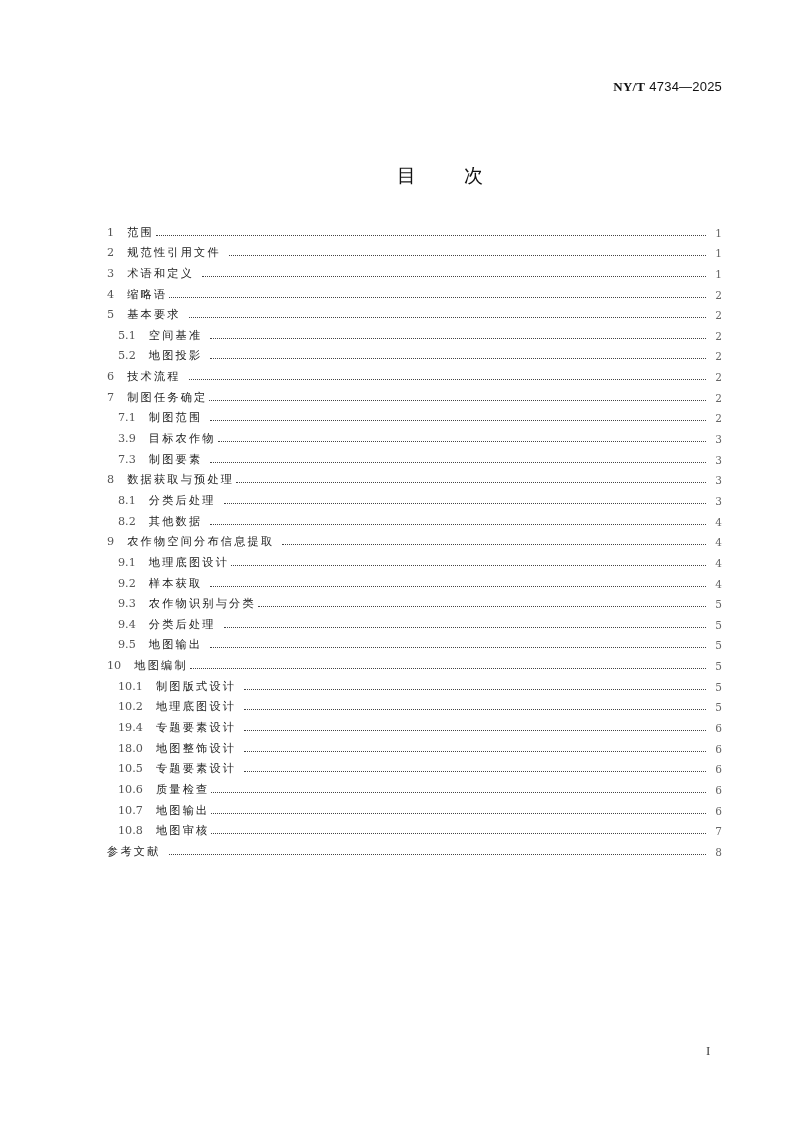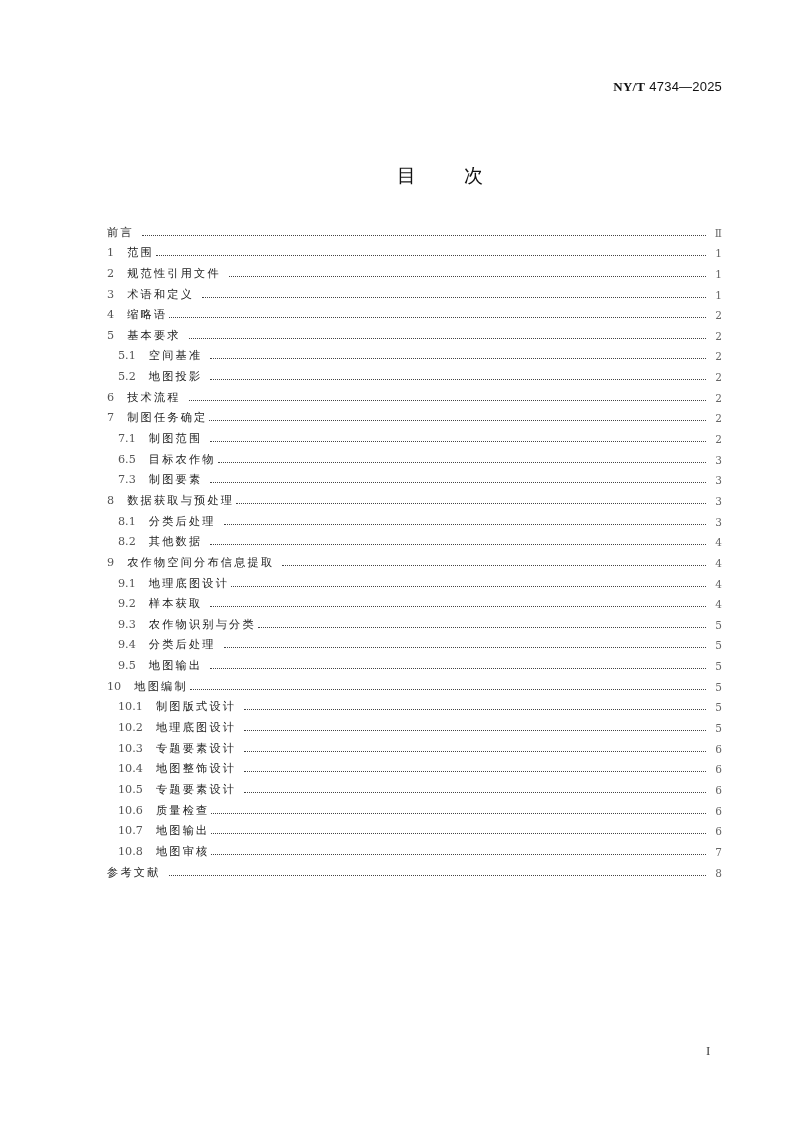--- a/index.html
+++ b/index.html
@@ -109,26 +109,20 @@
 
 <div class="doc-code">
   <span class="prefix">NY/T</span>
   <span class="num">4734—2025</span>
 </div>
 
 <div class="toc-title">目次</div>
 
 <div class="toc" id="toc">
     <div class="toc-row lvl1">
-      <span class="toc-label">前言</span>
-      <span class="gap"></span>
-      <span class="toc-dots"></span>
-      <span class="toc-page">Ⅱ</span>
-    </div>
-    <div class="toc-row lvl1">
       <span class="toc-num">1</span>
       <span class="toc-label">范围</span>
       <span class="toc-dots"></span>
       <span class="toc-page">1</span>
     </div>
     <div class="toc-row lvl1">
       <span class="toc-num">2</span>
       <span class="toc-label">规范性引用文件</span>
       <span class="gap"></span>
       <span class="toc-dots"></span>
@@ -182,21 +176,21 @@
       <span class="toc-page">2</span>
     </div>
     <div class="toc-row lvl2">
       <span class="toc-num">7.1</span>
       <span class="toc-label">制图范围</span>
       <span class="gap"></span>
       <span class="toc-dots"></span>
       <span class="toc-page">2</span>
     </div>
     <div class="toc-row lvl2">
-      <span class="toc-num">6.5</span>
+      <span class="toc-num">3.9</span>
       <span class="toc-label">目标农作物</span>
       <span class="toc-dots"></span>
       <span class="toc-page">3</span>
     </div>
     <div class="toc-row lvl2">
       <span class="toc-num">7.3</span>
       <span class="toc-label">制图要素</span>
       <span class="gap"></span>
       <span class="toc-dots"></span>
       <span class="toc-page">3</span>
@@ -275,28 +269,28 @@
       <span class="toc-page">5</span>
     </div>
     <div class="toc-row lvl2">
       <span class="toc-num">10.2</span>
       <span class="toc-label">地理底图设计</span>
       <span class="gap"></span>
       <span class="toc-dots"></span>
       <span class="toc-page">5</span>
     </div>
     <div class="toc-row lvl2">
-      <span class="toc-num">10.3</span>
+      <span class="toc-num">19.4</span>
       <span class="toc-label">专题要素设计</span>
       <span class="gap"></span>
       <span class="toc-dots"></span>
       <span class="toc-page">6</span>
     </div>
     <div class="toc-row lvl2">
-      <span class="toc-num">10.4</span>
+      <span class="toc-num">18.0</span>
       <span class="toc-label">地图整饰设计</span>
       <span class="gap"></span>
       <span class="toc-dots"></span>
       <span class="toc-page">6</span>
     </div>
     <div class="toc-row lvl2">
       <span class="toc-num">10.5</span>
       <span class="toc-label">专题要素设计</span>
       <span class="gap"></span>
       <span class="toc-dots"></span>

